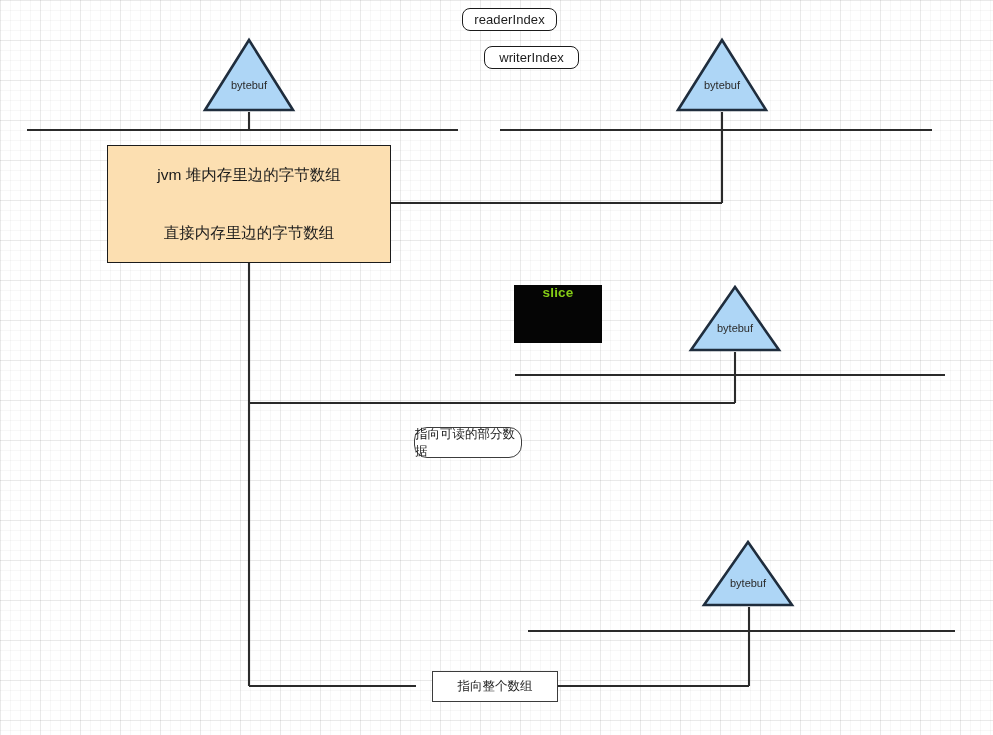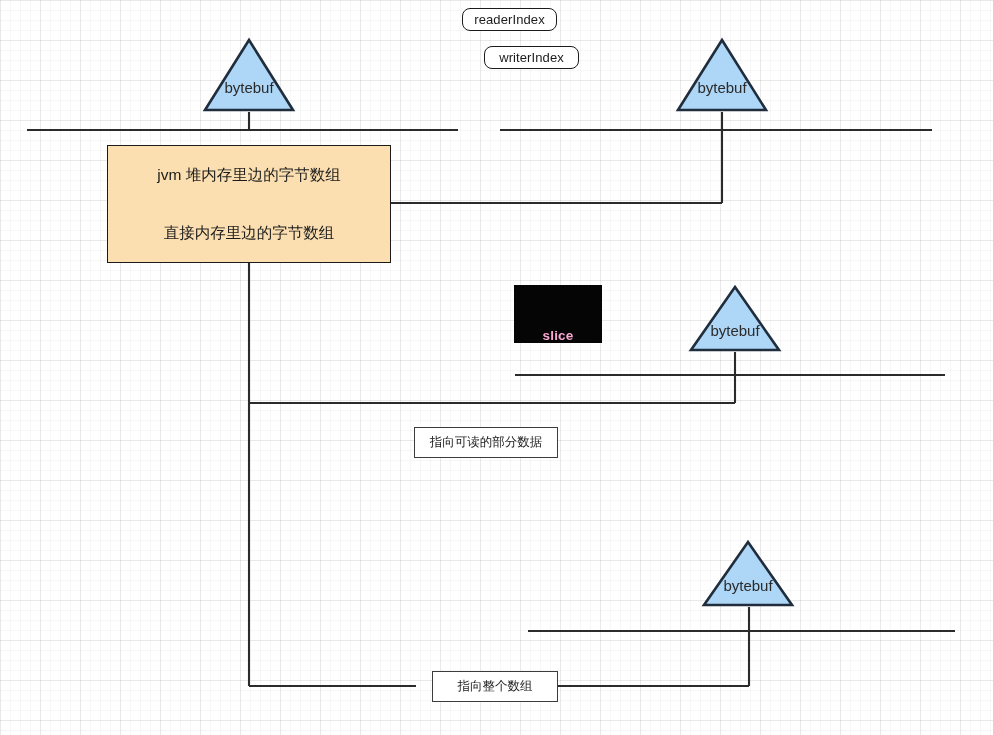--- a/index.html
+++ b/index.html
@@ -66,25 +66,25 @@
   }
   .orange-box .grp { margin: 0; padding: 0; }
   .orange-box .grp + .grp { margin-top: 20px; }
   .orange-box .ln { display: block; white-space: nowrap; }
 
   
   .black-box {
     position: absolute;
     box-sizing: border-box;
     background: #050505;
-    color: #f9a8d4;
+    color: #84cc16;
     font-size: 13.5px;
     font-weight: bold;
     display: flex;
-    align-items: flex-end;
+    align-items: flex-start;
     justify-content: center;
     letter-spacing: 0.2px;
   }
 
   
   .note-box {
     position: absolute;
     box-sizing: border-box;
     border: 1.4px solid #3c3c3c;
     background: #ffffff;
@@ -99,21 +99,21 @@
   .tri {
     position: absolute;
   }
   .tri svg { display: block; overflow: visible; }
   .tri-label {
     position: absolute;
     left: 0;
     width: 100%;
     text-align: center;
     color: #2b2b2b;
-    font-size: 15px;
+    font-size: 11px;
     pointer-events: none;
   }
 </style>
 </head>
 <body>
 
 <div id="canvas">
 
   <svg class="svg-layer" viewBox="0 0 993 735" width="993" height="735">
     <g stroke="#2b2b2b" stroke-width="2.1" fill="none" stroke-linecap="butt">
@@ -185,21 +185,21 @@
     <div class="grp">
       <span class="ln">直接内存里边的字节数组</span>
     </div>
   </div>
 
   <div class="black-box" style="left:514px; top:285px; width:88px; height:58px;">
     <span>slice</span>
   </div>
 
 
-  <div class="note-box" style="left:414px; top:427px; width:144px; height:31px;">
+  <div class="note-box" style="left:414px; top:427px; width:108px; height:31px;border-radius:13px;">
     <span>指向可读的部分数据</span>
   </div>
 
   <div class="note-box" style="left:416px; top:671px; width:126px; height:31px;margin-left:16px;">
     <span>指向整个数组</span>
   </div>
 
 </div>
 
 </body></html>

